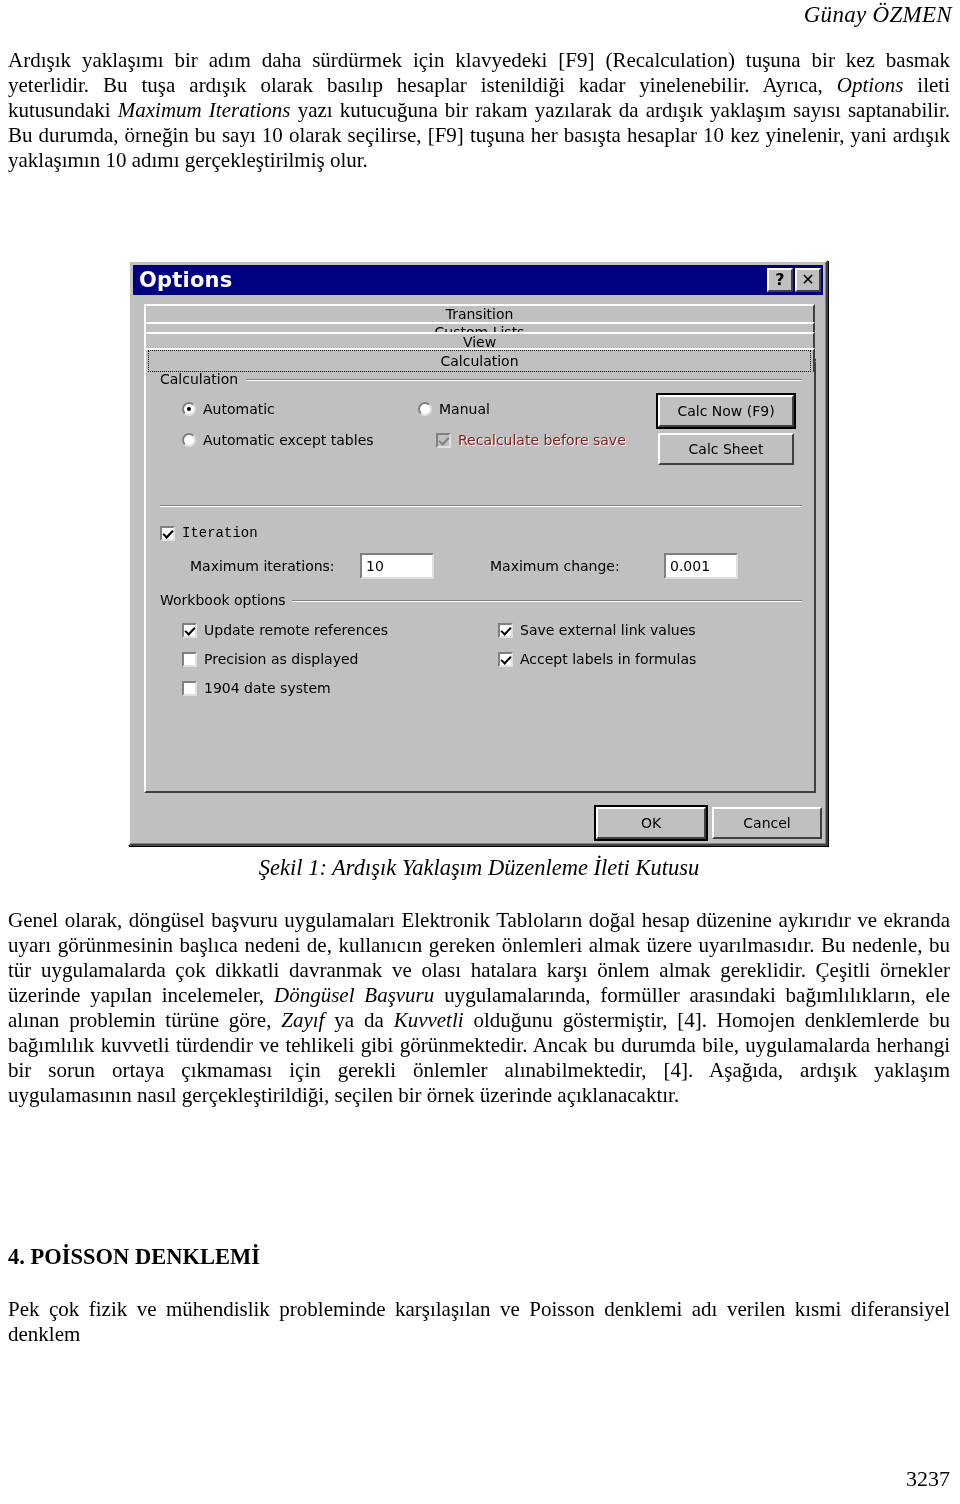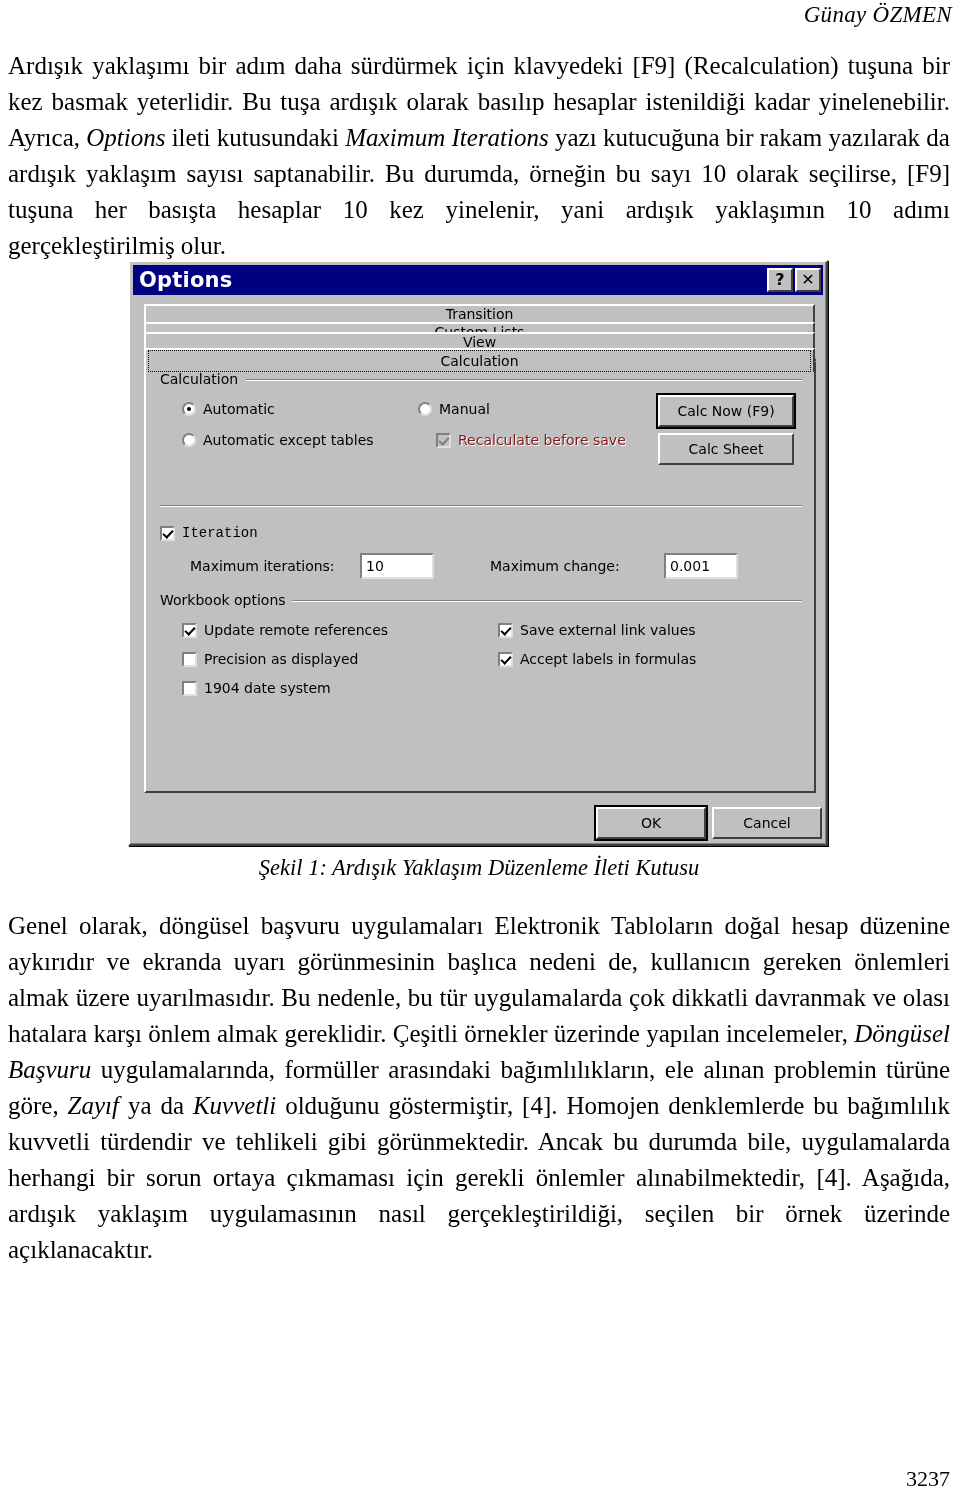--- a/index.html
+++ b/index.html
@@ -40,22 +40,22 @@
     position: absolute;
     left: 8px;
     right: 10px;
     width: 942px;
     box-sizing: border-box;
   }
 
   p.para {
     margin: 0;
     font-family: "Liberation Serif", serif;
-    font-size: 25px;
-    line-height: 36px;
+    font-size: 21px;
+    line-height: 25px;
     text-align: justify;
     text-justify: inter-word;
   }
   p.para i, span.it { font-style: italic; }
 
   .fig-caption {
     text-align: center;
     font-family: "Liberation Serif", serif;
     font-style: italic;
     font-size: 22.5px;
@@ -445,16 +445,22 @@
   </div>
 
   <div class="body-col" style="top:855px;">
     <p class="fig-caption">Şekil 1: Ardışık Yaklaşım Düzenleme İleti Kutusu</p>
   </div>
 
   <div class="body-col" style="top:908px;">
     <p class="para"><span>Genel olarak, döngüsel başvuru uygulamaları Elektronik Tabloların doğal hesap düzenine aykırıdır ve ekranda uyarı görünmesinin başlıca nedeni de, kullanıcın gereken önlemleri almak üzere uyarılmasıdır. Bu nedenle, bu tür uygulamalarda çok dikkatli davranmak ve olası hatalara karşı önlem almak gereklidir. Çeşitli örnekler üzerinde yapılan incelemeler, </span><i>Döngüsel Başvuru</i><span> uygulamalarında, formüller arasındaki bağımlılıkların, ele alınan problemin türüne göre, </span><i>Zayıf</i><span> ya da </span><i>Kuvvetli</i><span> olduğunu göstermiştir, [4]. Homojen denklemlerde bu bağımlılık kuvvetli türdendir ve tehlikeli gibi görünmektedir. Ancak bu durumda bile, uygulamalarda herhangi bir sorun ortaya çıkmaması için gerekli önlemler alınabilmektedir, [4]. Aşağıda, ardışık yaklaşım uygulamasının nasıl gerçekleştirildiği, seçilen bir örnek üzerinde açıklanacaktır.</span></p>
   </div>
 
-
+  <div class="body-col" style="top:1242px;">
+    <h2 class="section-head">4. POİSSON DENKLEMİ</h2>
+  </div>
+
+  <div class="body-col" style="top:1297px;">
+    <p class="para">Pek çok fizik ve mühendislik probleminde karşılaşılan ve Poisson denklemi adı verilen kısmi diferansiyel denklem</p>
+  </div>
 
   <div class="page-number">3237</div>
 </div>
 
 </body></html>

